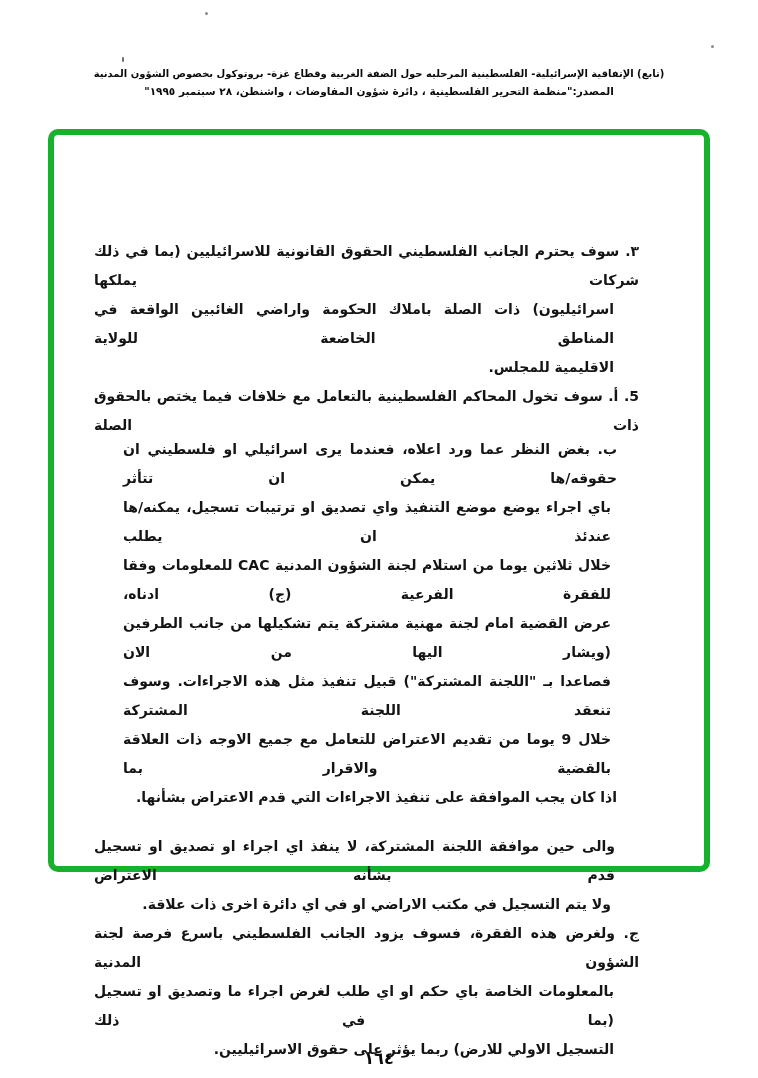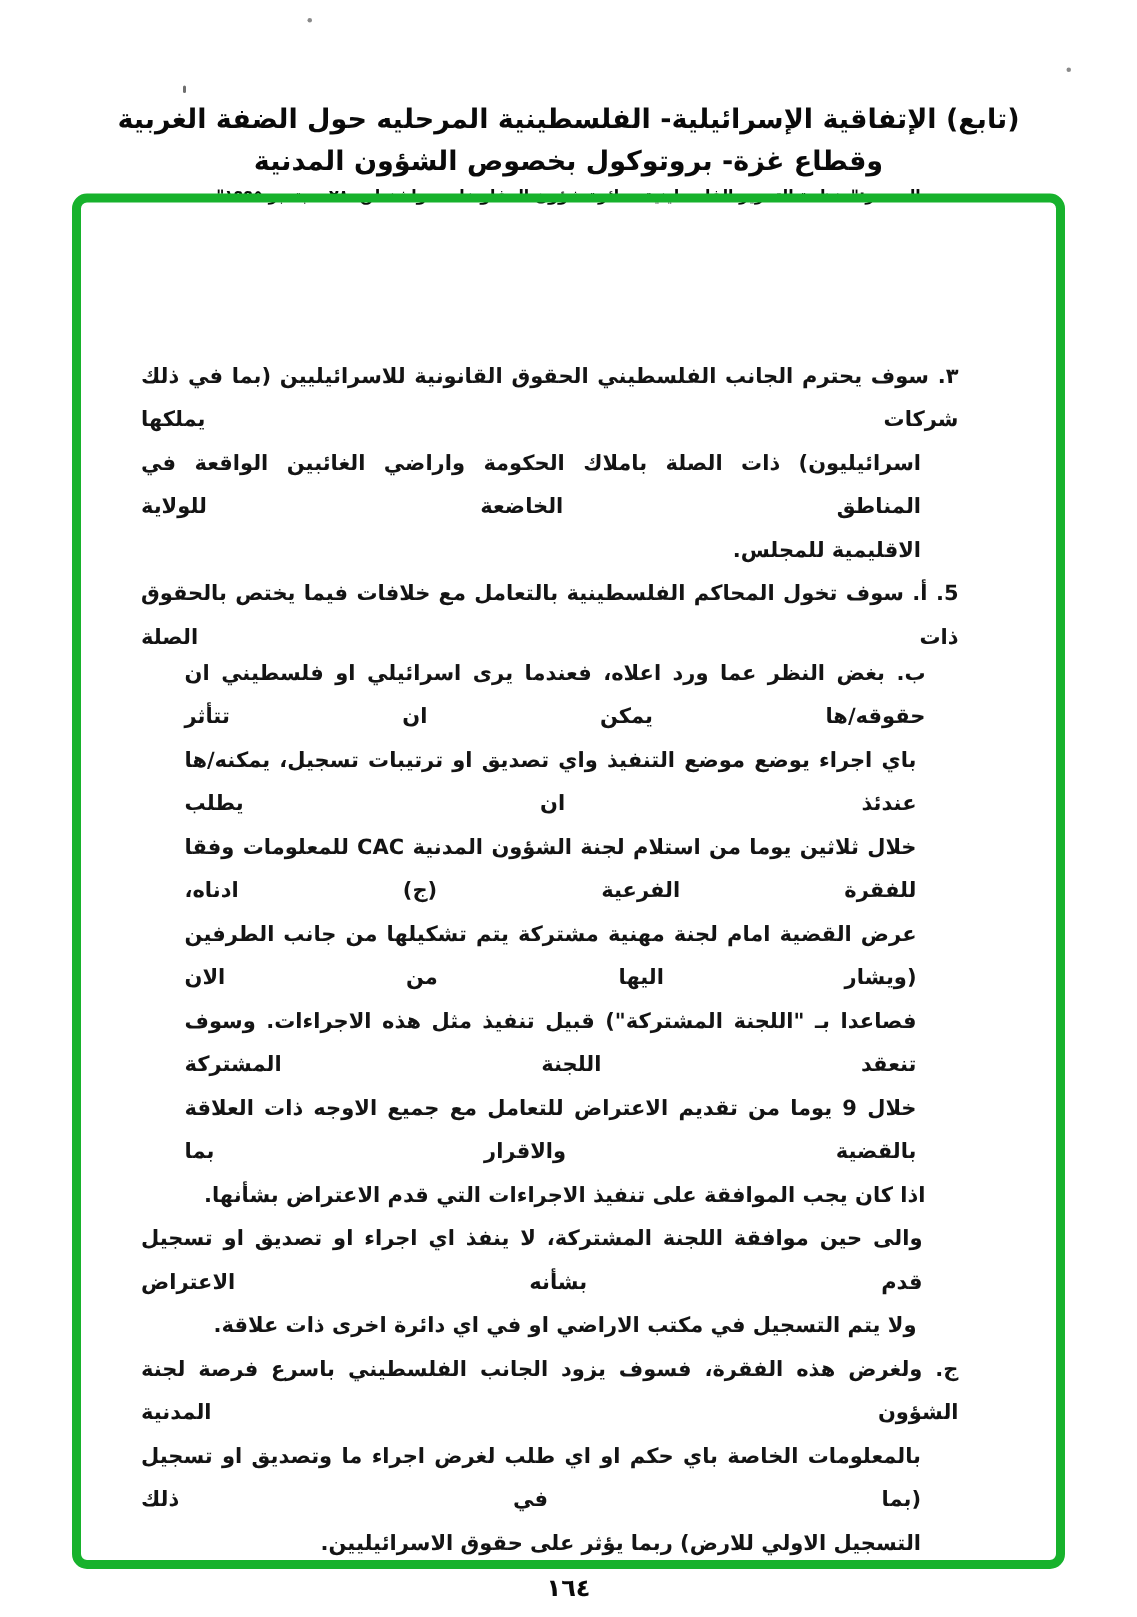--- a/index.html
+++ b/index.html
@@ -7,48 +7,48 @@
     width:758px; height:1078px; position:relative;
     background:#ffffff; overflow:hidden;
     font-family:"DejaVu Sans", sans-serif;
     color:#0e0e0e;
   }
   .header {
     position:absolute; top:66px; left:0; right:0;
     text-align:center; direction:rtl; color:#0a0a0a;
   }
   .title {
-    font-size:18px; font-weight:bold; line-height:1.55;
+    font-size:10px; font-weight:bold; line-height:1.55;
     padding:0 58px; letter-spacing:0;
   }
   .source {
     font-size:10.5px; font-weight:bold; margin-top:3px;
   }
   .frame {
     position:absolute; left:48px; top:129px;
-    width:662px; height:917px; box-sizing:border-box;
+    width:662px; height:743px; box-sizing:border-box;
     border:6px solid #17b22c; border-radius:10px;
     background:transparent;
   }
   .content {
     position:absolute; top:102px; right:65px; left:40px;
     direction:rtl; text-align:right;
     font-size:14px; font-weight:bold; color:#141414;
   }
   .para { margin:0; }
   .para-b { margin-top:-5px;margin-left:29px; }
   .ln {
     line-height:29px;
     text-align:justify;
     text-align-last:justify;
   }
   .ln.end { text-align-last:right; }
   .i20 { padding-right:20px; }
   .i22 { padding-right:22px; }
-  .i24 { padding-right:24px; }
+  .i24 { padding-right:24px;margin-top:20px; }
   .i25 { padding-right:25px; }
   .i28 { padding-right:28px; }
   .pagenum {
     position:absolute; top:1049px; left:0; right:0;
     text-align:center; font-size:16px; font-weight:bold;
     direction:rtl; color:#0a0a0a;
   }
   .speck {
     position:absolute; background:#8a8a8a; border-radius:50%;
   }

